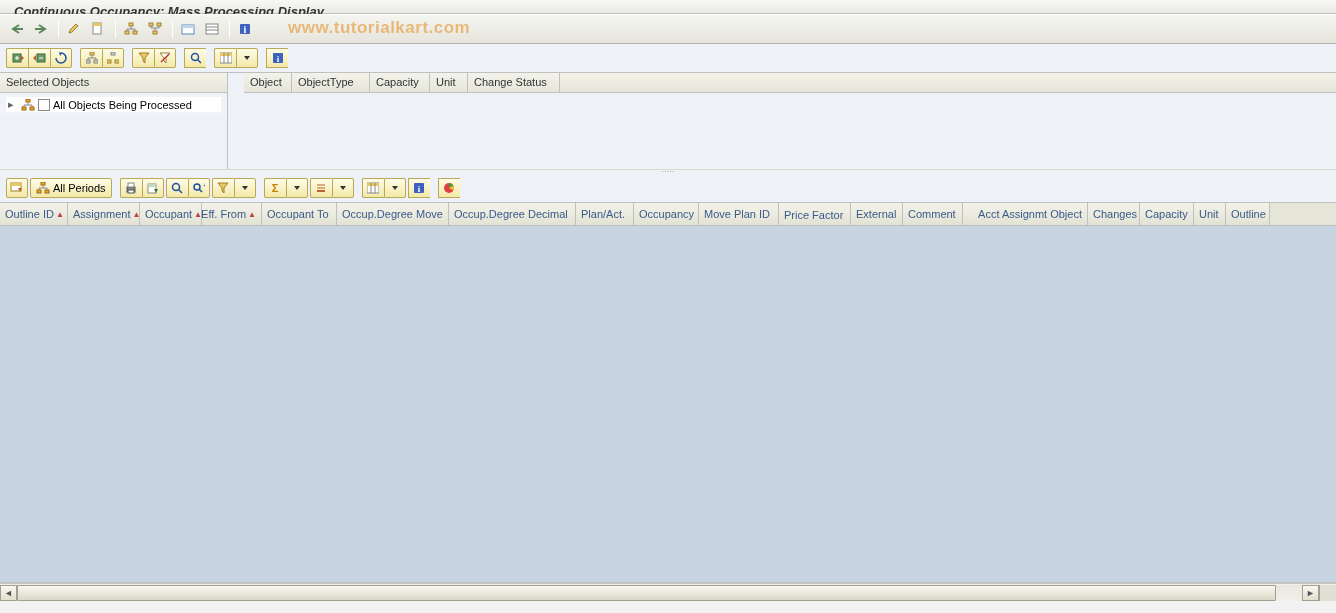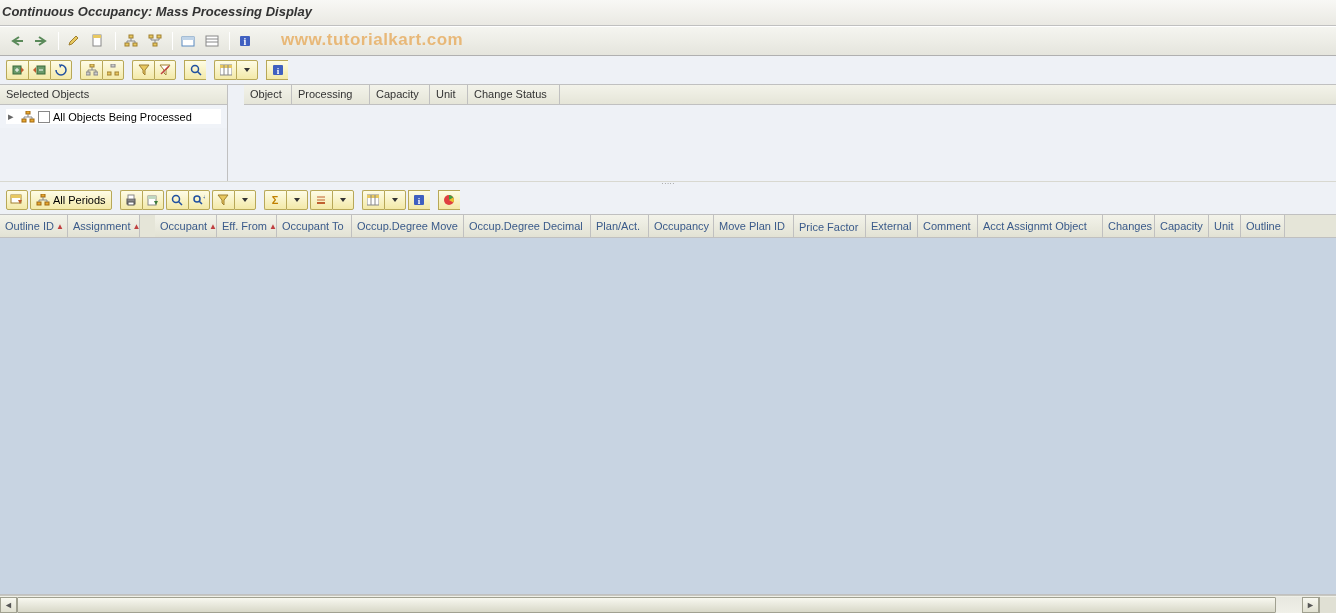--- a/index.html
+++ b/index.html
@@ -8,22 +8,22 @@
       font-size: 11px;
       background: #f2f2f2;
       width: 1336px;
       height: 613px;
       overflow: hidden;
       position: relative;
     }
     .title-bar {
       background: linear-gradient(to bottom, #f8f8f5 0%, #eae9e3 100%);
       border-bottom: 1px solid #c0c0c0;
-      padding: 4px 2px;
-      height: 26px;
+      padding: 4px 14px;
+      height: 14px;
     }
     .title-text {
       font-style: italic;
       font-weight: bold;
       font-size: 13px;
       color: #333;
     }
     .main-toolbar {
       background: linear-gradient(to bottom, #f5f5f0 0%, #e5e5dd 100%);
       border-top: 1px solid #fff;
@@ -48,21 +48,21 @@
     }
     .tb-sep {
       width: 1px;
       height: 18px;
       background: #b0b0a8;
       margin: 0 4px;
       border-right: 1px solid #fff;
     }
     .watermark {
       position: absolute;
-      left: 281px;
+      left: 288px;
       top: 3px;
       font-size: 17px;
       font-weight: bold;
       color: #e8b878;
       letter-spacing: 0.5px;
     }
     .content-area {
       background: #eef1f6;
       height: calc(613px - 26px - 30px);
       position: relative;
@@ -436,21 +436,21 @@
                 <path d="M7 3 V6 M3 8 V6 H11 V8" fill="none" stroke="#888"></path>
               </svg>
             <span class="chk"></span>
             <span>All Objects Being Processed</span>
           </div>
         </div>
       </div>
       <div class="tree-right">
         <div class="tree-cols">
           <div class="tree-col" style="width:48px">Object</div>
-          <div class="tree-col" style="width:78px">Processing</div>
+          <div class="tree-col" style="width:78px">ObjectType</div>
           <div class="tree-col" style="width:60px">Capacity</div>
           <div class="tree-col" style="width:38px">Unit</div>
           <div class="tree-col" style="width:92px">Change Status</div>
         </div>
         <div class="tree-right-body"></div>
       </div>
     </div>
   </div>
 
   <div class="splitter">·····</div>
@@ -582,25 +582,25 @@
     <div class="alv-header-wrap">
       <div class="alv-header" id="alv-header-row">
           <div class="alv-col" style="width: 68px;">
             <span>Outline ID</span>
             <span class="sort-ind">▲</span>
           </div>
           <div class="alv-col" style="width: 72px;">
             <span>Assignment</span>
             <span class="sort-ind">▲</span>
           </div>
-          <div class="alv-col" style="width: 62px; margin-left: 15px;">
+          <div class="alv-col" style="width: 62px;">
             <span>Occupant</span>
             <span class="sort-ind">▲</span>
           </div>
-          <div class="alv-col" style="width: 60px;">
+          <div class="alv-col" style="width: 60px; justify-content: flex-end;">
             <span>Eff. From</span>
             <span class="sort-ind">▲</span>
           </div>
           <div class="alv-col" style="width: 75px;">
             <span>Occupant To</span>
           </div>
           <div class="alv-col" style="width: 112px;">
             <span>Occup.Degree Move</span>
           </div>
           <div class="alv-col" style="width: 127px;">
@@ -617,21 +617,21 @@
           </div>
           <div class="alv-col" style="width: 72px; align-items: flex-end;">
             <span>Price Factor</span>
           </div>
           <div class="alv-col" style="width: 52px;">
             <span>External</span>
           </div>
           <div class="alv-col" style="width: 60px;">
             <span>Comment</span>
           </div>
-          <div class="alv-col" style="width: 125px;">
+          <div class="alv-col" style="width: 125px; justify-content: flex-end;">
             <span>Acct Assignmt Object</span>
           </div>
           <div class="alv-col" style="width: 52px;">
             <span>Changes</span>
           </div>
           <div class="alv-col" style="width: 54px;">
             <span>Capacity</span>
           </div>
           <div class="alv-col" style="width: 32px;">
             <span>Unit</span>

